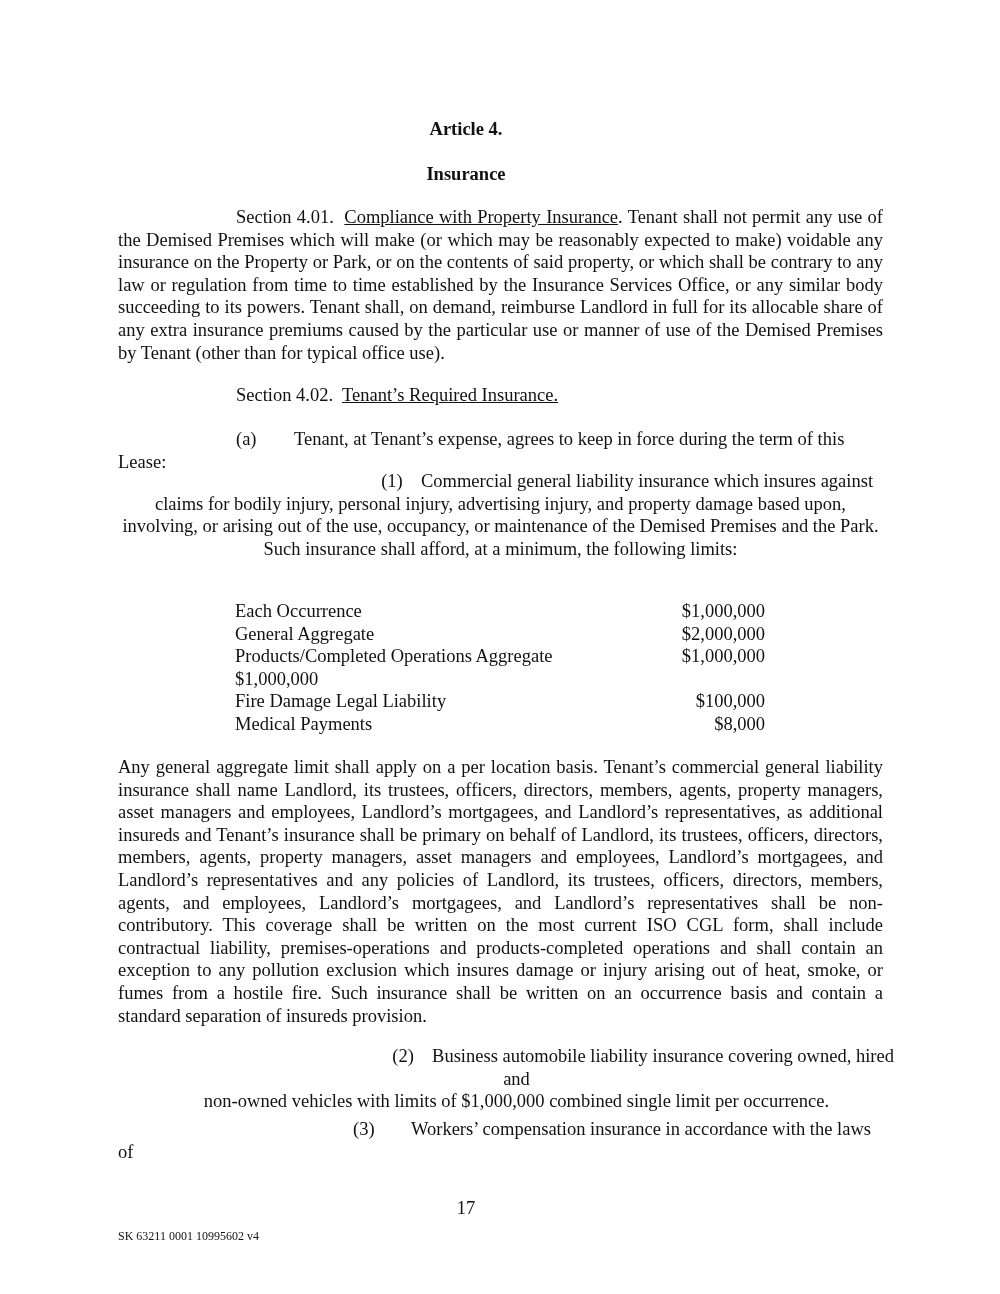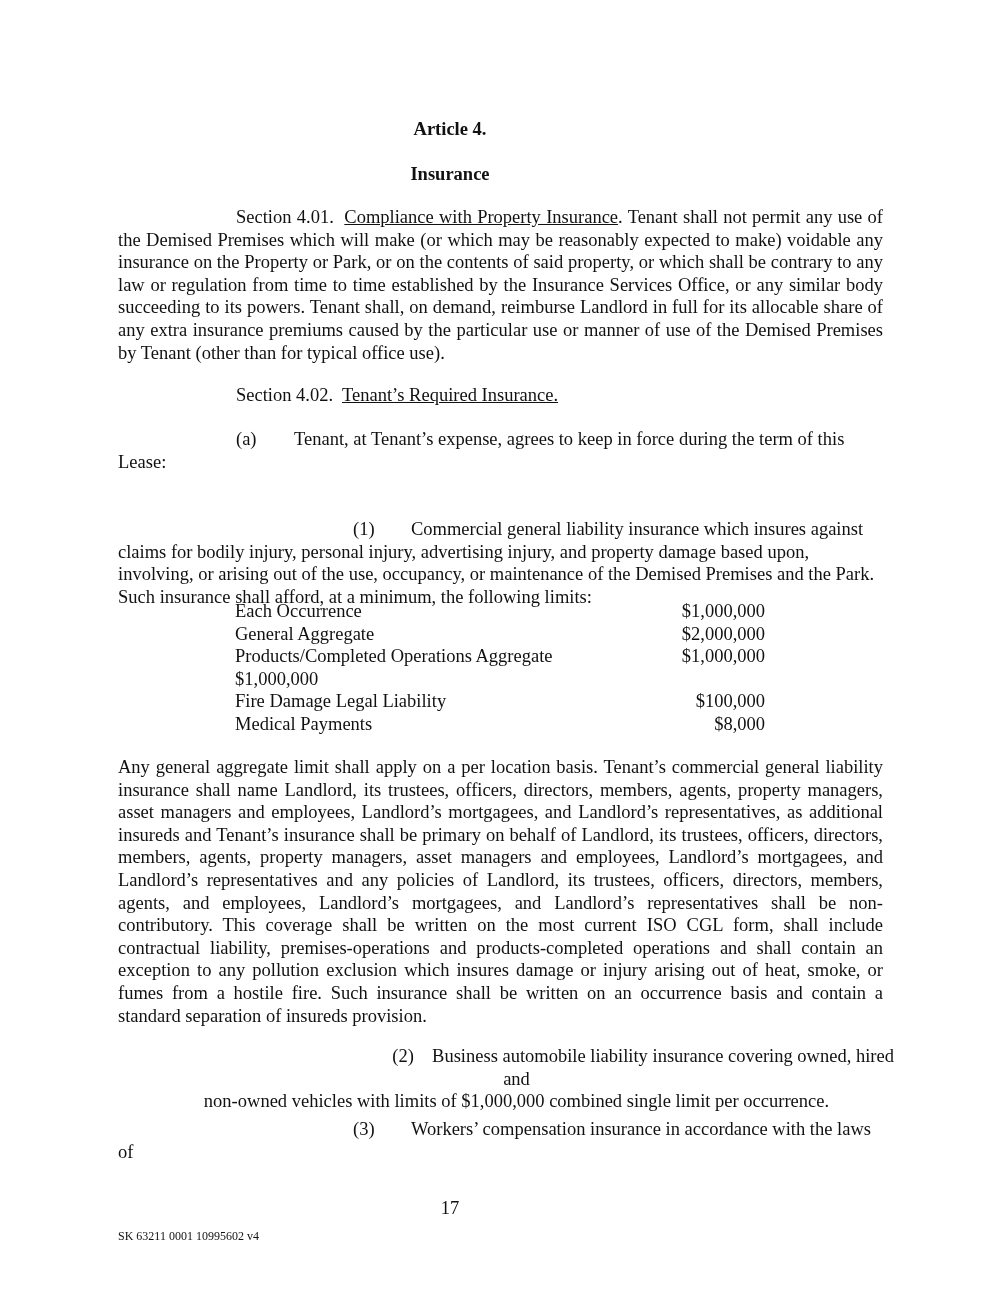--- a/index.html
+++ b/index.html
@@ -1,19 +1,19 @@
 <!DOCTYPE html>
 <html><head>
 <meta charset="utf-8">
 <style>
   html, body { margin: 0; padding: 0; background: #ffffff; }
   body { width: 1000px; height: 1294px; position: relative; overflow: hidden;
          font-family: "Liberation Serif", serif; color: #111; font-size: 18.5px; }
   .abs { position: absolute; }
-  .center { left: 0; width: 900px; text-align: center; }
+  .center { left: 16px; width: 900px; text-align: center; }
   .bold { font-weight: bold; }
   .para { left: 118px; width: 765px; line-height: 22.6px; text-align: justify; margin: 0; }
   .u { text-decoration: underline; }
   .ind1 { display: inline-block; width: 118px; }
   .ind2 { display: inline-block; width: 235px; }
   .tab { display: inline-block; width: 58px; }
   .limits { left: 235px; width: 530px; line-height: 22.6px; }
   .limit-row { display: flex; justify-content: space-between; }
   .footer-id { left: 118px; top: 1229px; font-size: 12px; }
   .pagenum { top: 1198px; }
@@ -32,21 +32,21 @@
 <p class="abs para" style="top:384px;">
   <span class="ind1"></span><span>Section 4.02.</span>&nbsp;
   <span class="u">Tenant’s Required Insurance.</span>
 </p>
 
 <p class="abs para" style="top:428px; text-align:left;">
   <span class="ind1"></span><span style="display:inline-block;width:58px;">(a)</span><span>Tenant, at Tenant’s expense, agrees to keep in force during the term of this</span><br>
   <span>Lease:</span>
 </p>
 
-<p class="abs para" style="top:518px; text-align:left;">
+<p class="abs para" style="top:470px; text-align:center;">
   <span class="ind2"></span><span class="tab">(1)</span><span>Commercial general liability insurance which insures against</span><br>
   <span>claims for bodily injury, personal injury, advertising injury, and property damage based upon, involving, or arising out of the use, occupancy, or maintenance of the Demised Premises and the Park.  Such insurance shall afford, at a minimum, the following limits:</span>
 </p>
 
 <div class="abs limits" style="top:600px;">
   <div class="limit-row">
       <span>Each Occurrence</span>
       <span>$1,000,000</span>
     </div>
   <div class="limit-row">

